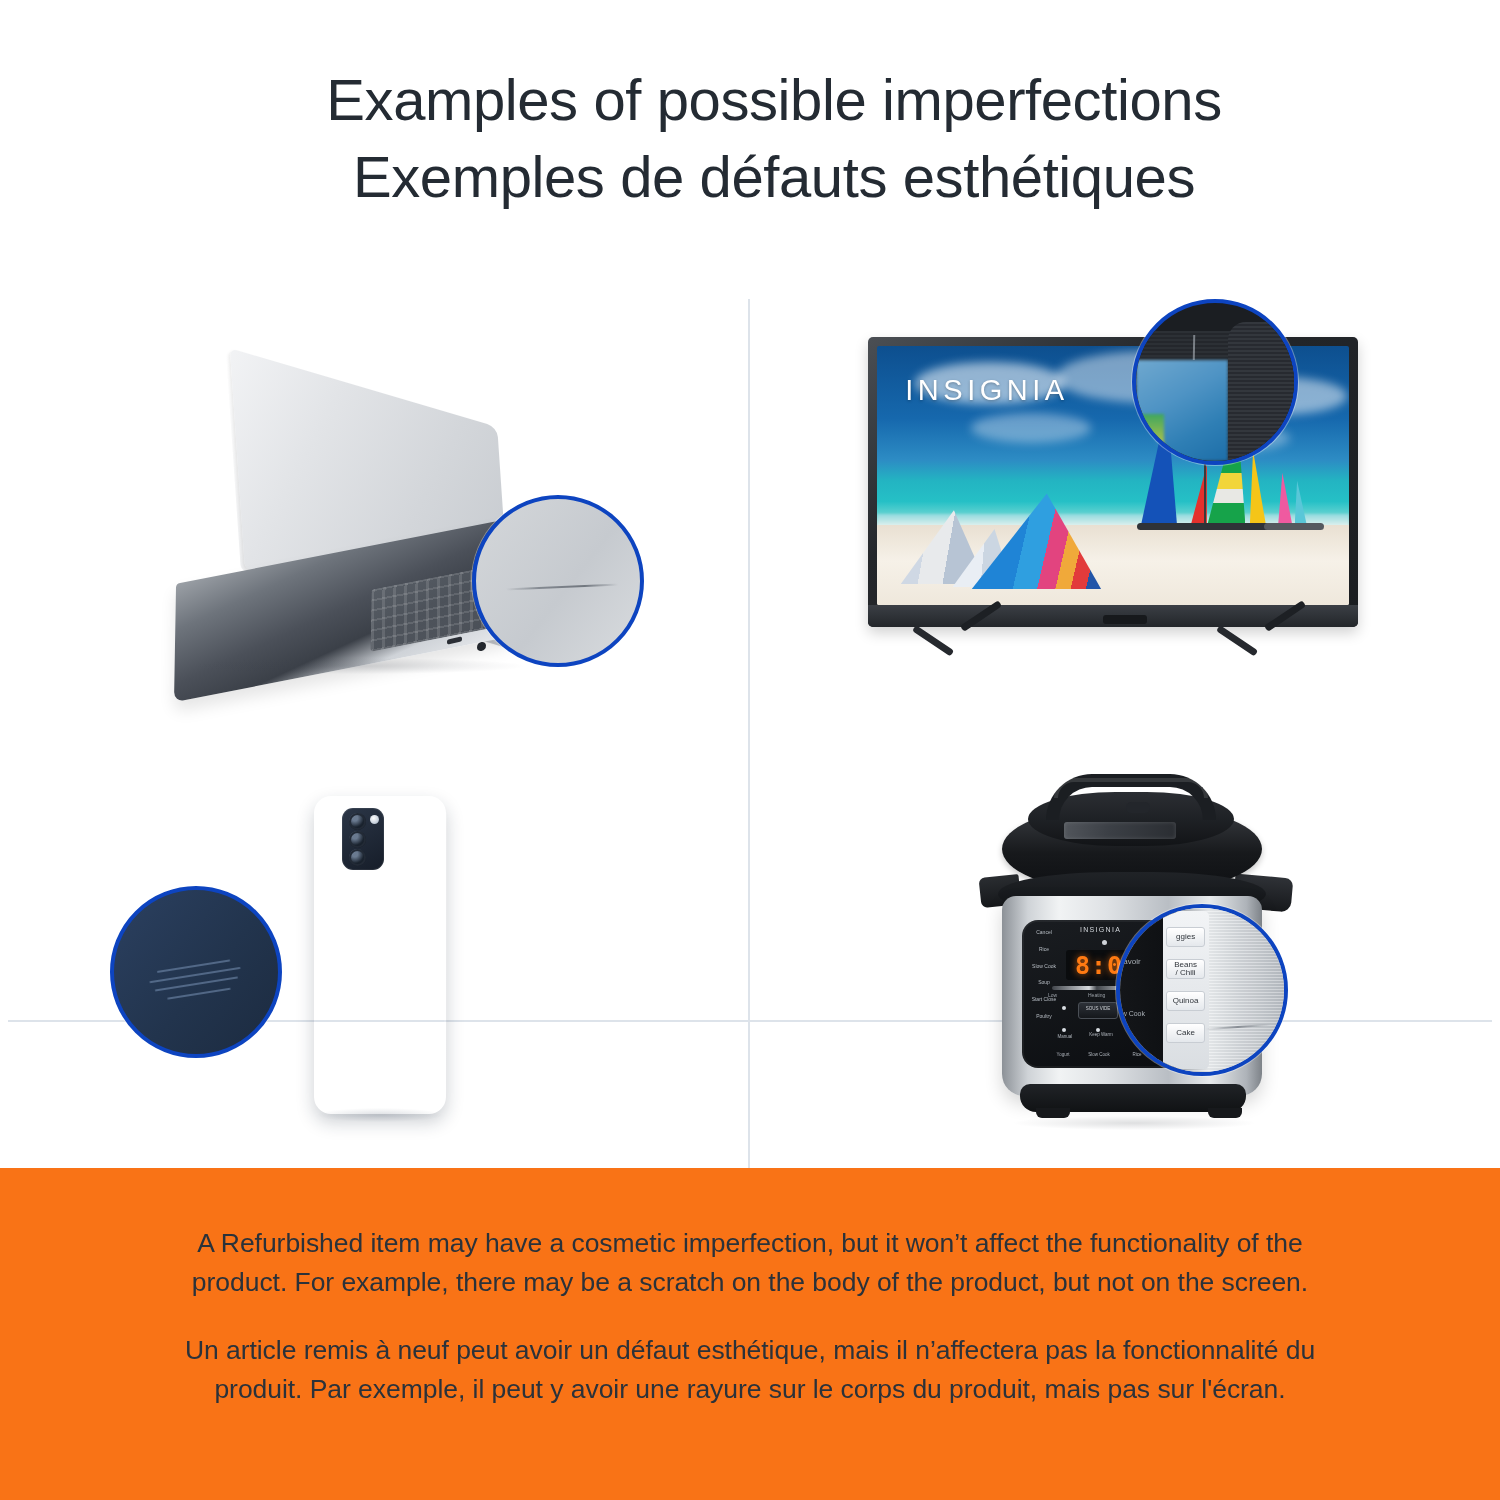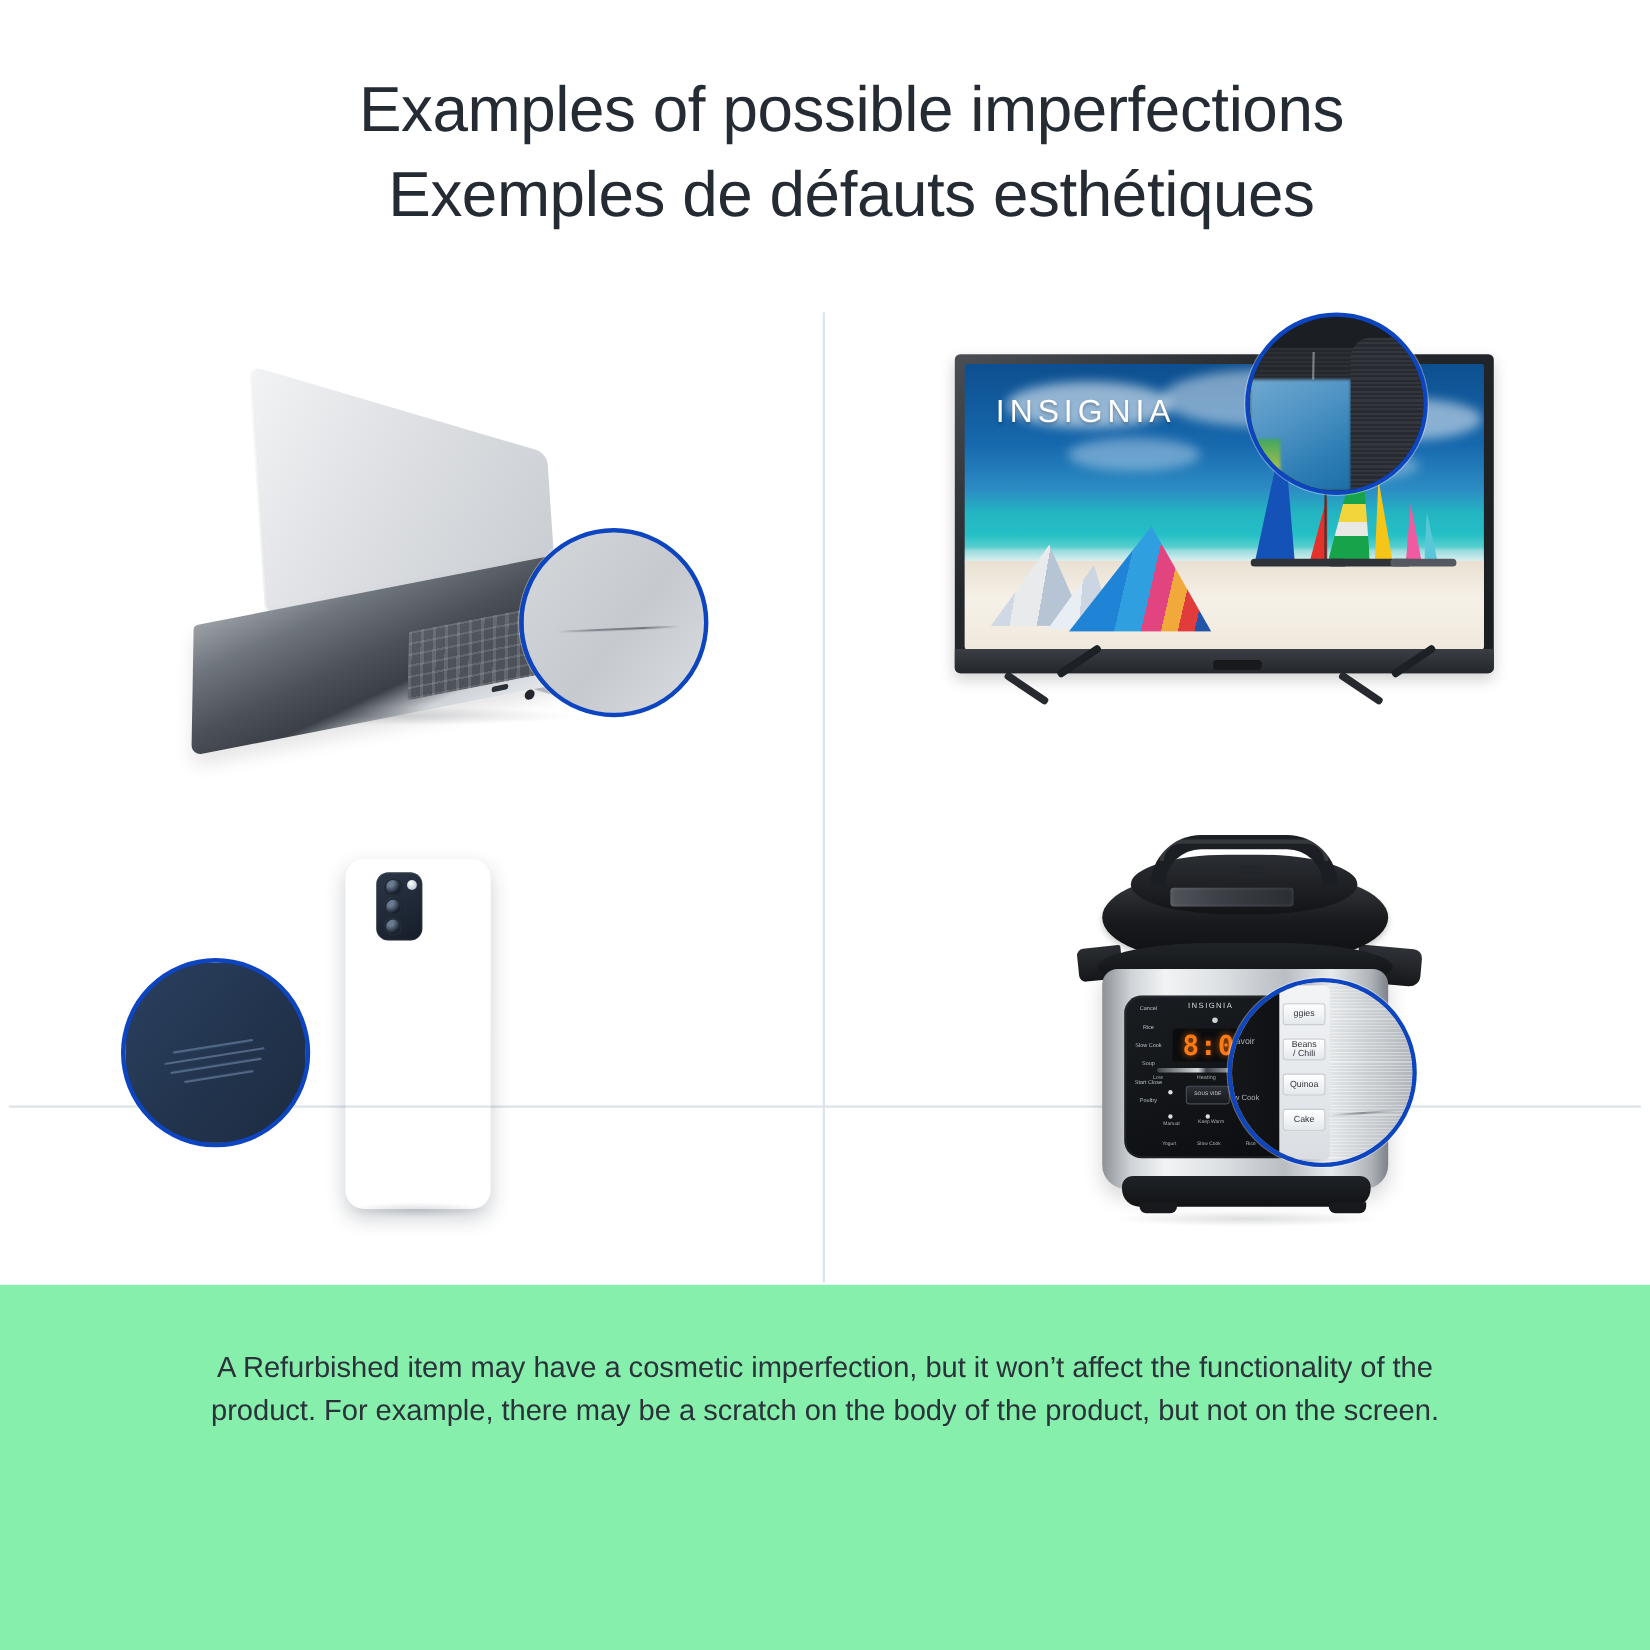--- a/index.html
+++ b/index.html
@@ -21,21 +21,21 @@
   .title-line {
     font-size:58px;
     font-weight:400;
     letter-spacing:-0.4px;
     line-height:1.32;
     color:#242b33;
   }
 
   
   .grid {
-    position:absolute; top:280px; left:0;
+    position:absolute; top:295px; left:0;
     width:1500px; height:890px;
   }
   .vline { position:absolute; left:748px; top:4px; width:2px; height:882px; background:#dde3ea; }
   .hline { position:absolute; left:8px; top:725px; width:1484px; height:2px; background:#dde3ea; }
 
   .cell { position:absolute; }
   .cell-laptop  { left:0;    top:0;    width:748px; height:447px; }
   .cell-tv      { left:750px;top:0;    width:750px; height:447px; }
   .cell-phone   { left:0;    top:449px;width:748px; height:441px; }
   .cell-cooker  { left:750px;top:449px;width:750px; height:441px; }
@@ -382,21 +382,21 @@
   .mag-cooker .leftlab2{ position:absolute; left:1%; top:62%; color:#aab0b7; font-size:7px; }
   .mag-cooker .scr {
     position:absolute; left:52%; top:72%; width:40%; height:2px;
     background:linear-gradient(to right,rgba(130,136,144,0),rgba(118,124,132,.8),rgba(150,156,164,0));
     transform:rotate(-4deg); filter:blur(.4px);
   }
 
   
   .footer {
     position:absolute; left:0; top:1168px; width:1500px; height:332px;
-    background:#86efac;
+    background:#f97316;
     padding:56px 180px 0 180px;
     text-align:center;
   }
   .foot-p {
     font-size:26.5px;
     line-height:1.46;
     color:#2b323a;
     letter-spacing:-0.05px;
   }
   .foot-p + .foot-p { margin-top:30px; }
@@ -576,15 +576,16 @@
             <div class="mbtn">Cake</div>
           </div>
           <div class="scr"></div>
         </div>
       </div>
     </div>
   </div>
 
   <div class="footer">
     <p class="foot-p">A Refurbished item may have a cosmetic imperfection, but it won’t affect the functionality of the product. For example, there may be a scratch on the body of the product, but not on the screen.</p>
+    <p class="foot-p">Un article remis à neuf peut avoir un défaut esthétique, mais il n’affectera pas la fonctionnalité du produit. Par exemple, il peut y avoir une rayure sur le corps du produit, mais pas sur l'écran.</p>
   </div>
 
 </div>
 
 </body></html>

